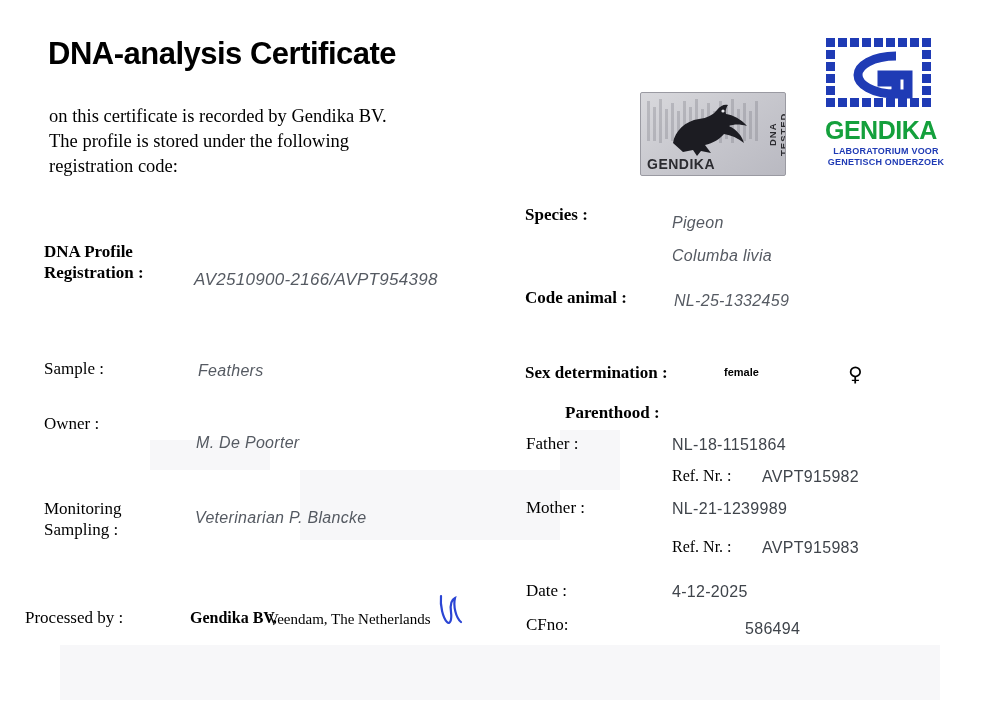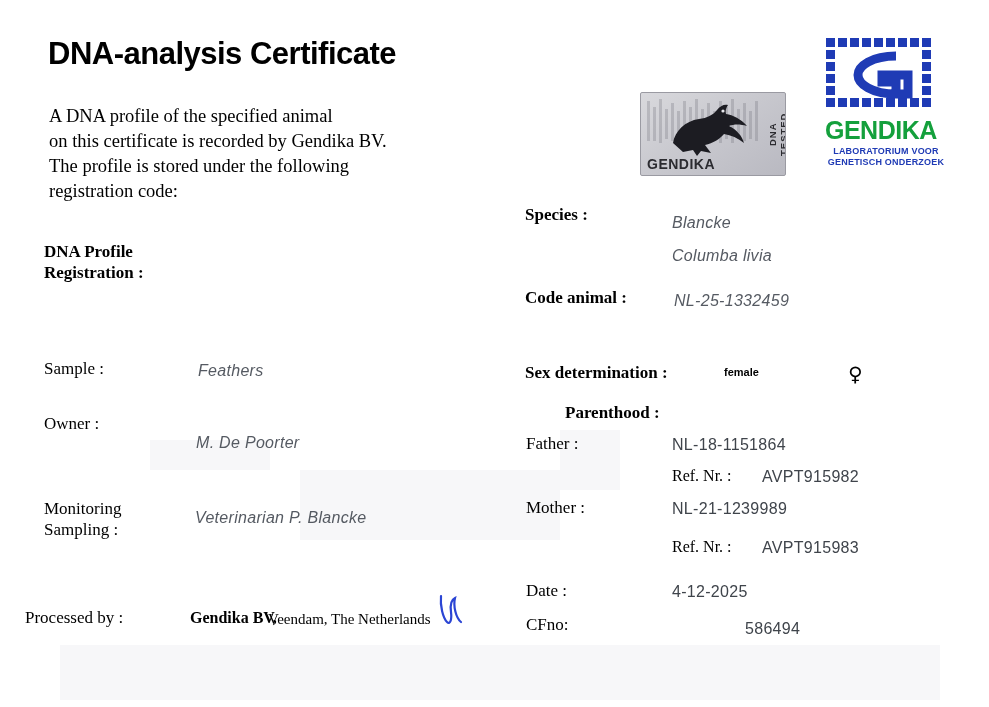--- a/index.html
+++ b/index.html
@@ -216,21 +216,20 @@
 <div class="page">
 
   <div class="wm" style="left:150px; top:440px; width:120px; height:30px;"></div>
   <div class="wm" style="left:300px; top:470px; width:260px; height:70px;"></div>
   <div class="wm" style="left:560px; top:430px; width:60px; height:60px;"></div>
   <div class="wm" style="left:60px; top:645px; width:880px; height:55px;"></div>
 
   <div class="title">DNA-analysis Certificate</div>
 
   <div class="intro">
-    <div>A DNA profile of the specified animal</div>
     <div>on this certificate is recorded by Gendika BV.</div>
     <div>The profile is stored under the following</div>
     <div>registration code:</div>
   </div>
 
   <div class="stamp">
     <div class="stamp-inner">
       <svg viewBox="0 0 144 82" width="144" height="82" xmlns="http://www.w3.org/2000/svg">
         <g opacity="0.28" fill="#6e6e78">
           <rect x="6" y="8" width="3" height="40"></rect>
@@ -300,20 +299,21 @@
     </div>
     <div class="logo-word">GENDIKA</div>
     <div class="logo-sub">
       <div>LABORATORIUM VOOR</div>
       <div>GENETISCH ONDERZOEK</div>
     </div>
   </div>
 
   <div class="lbl lbl-b" style="left:44px; top:242px;">DNA Profile</div>
   <div class="lbl lbl-b" style="left:44px; top:263px;">Registration :</div>
+  <div class="val" style="left:194px; top:270px; font-size:17px;">AV2510900-2166/AVPT954398</div>
 
   <div class="lbl" style="left:44px; top:359px;">Sample :</div>
   <div class="val" style="left:198px; top:362px;">Feathers</div>
 
   <div class="lbl" style="left:44px; top:414px;">Owner :</div>
   <div class="val" style="left:196px; top:418px;margin-top:16px;">M. De Poorter</div>
 
   <div class="lbl" style="left:44px; top:499px;">Monitoring</div>
   <div class="lbl" style="left:44px; top:520px;">Sampling :</div>
   <div class="val" style="left:195px; top:509px;">Veterinarian P. Blancke</div>
@@ -321,21 +321,21 @@
   <div class="lbl" style="left:25px; top:608px;">Processed by :</div>
   <div class="proc-bold" style="left:190px; top:609px;">Gendika BV,</div>
   <div class="proc-rest" style="left:268px; top:611px;">Veendam, The Netherlands</div>
   <div class="signature">
     <svg viewBox="0 0 28 40" width="28" height="40" xmlns="http://www.w3.org/2000/svg">
       <path d="M4 4 C3 14 6 26 10 30 C13 33 15 28 14 20 C13 13 14 8 18 6 C16 14 19 26 24 30" fill="none" stroke="#2b45d4" stroke-width="2.2" stroke-linecap="round"></path>
     </svg>
   </div>
 
   <div class="rlbl rlbl-b" style="left:525px; top:205px;">Species :</div>
-  <div class="val" style="left:672px; top:214px;">Blancke</div>
+  <div class="val" style="left:672px; top:214px;">Pigeon</div>
   <div class="val" style="left:672px; top:247px;">Columba livia</div>
 
   <div class="rlbl rlbl-b" style="left:525px; top:288px;">Code animal :</div>
   <div class="val" style="left:674px; top:292px;">NL-25-1332459</div>
 
   <div class="rlbl rlbl-b" style="left:525px; top:363px;">Sex determination :</div>
   <div class="bold-val" style="left:724px; top:366px;">female</div>
   <div class="venus" style="left:848px; top:362px;">♀</div>
 
   <div class="rlbl rlbl-b" style="left:525px; top:403px;margin-left:40px;">Parenthood :</div>

